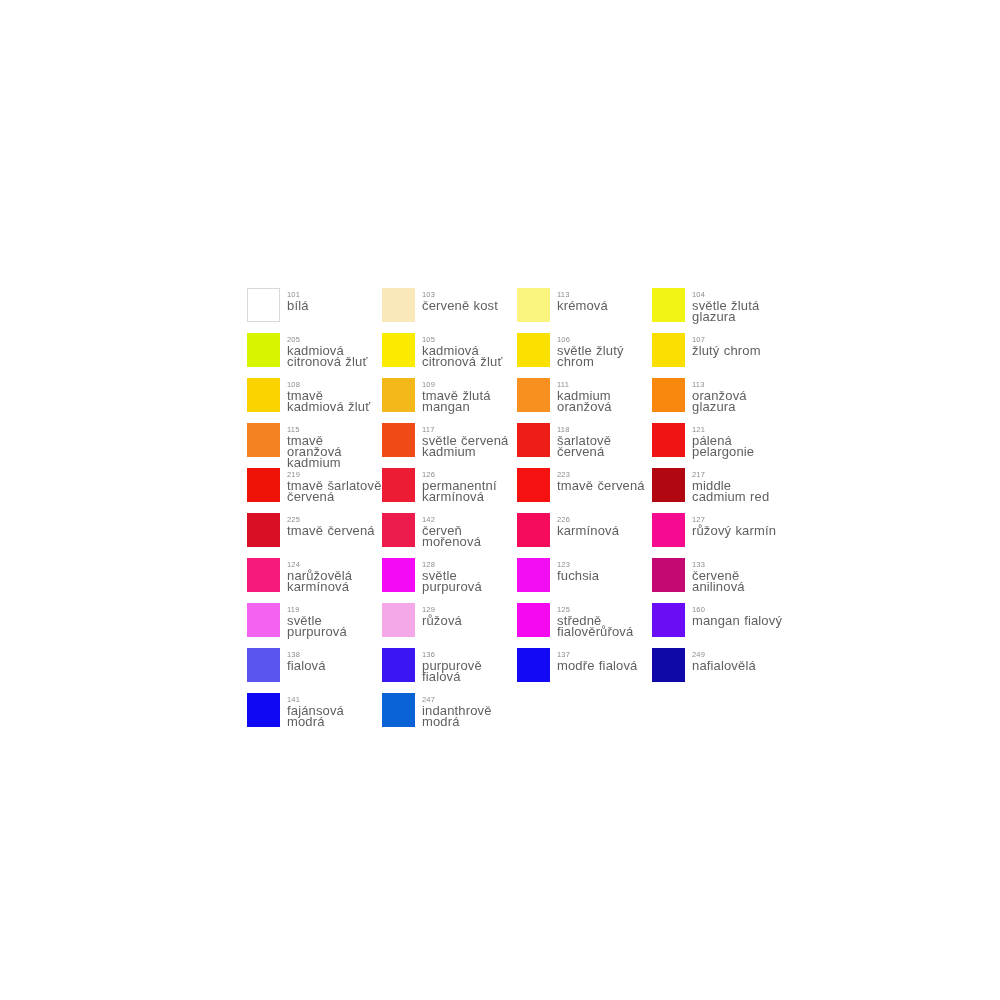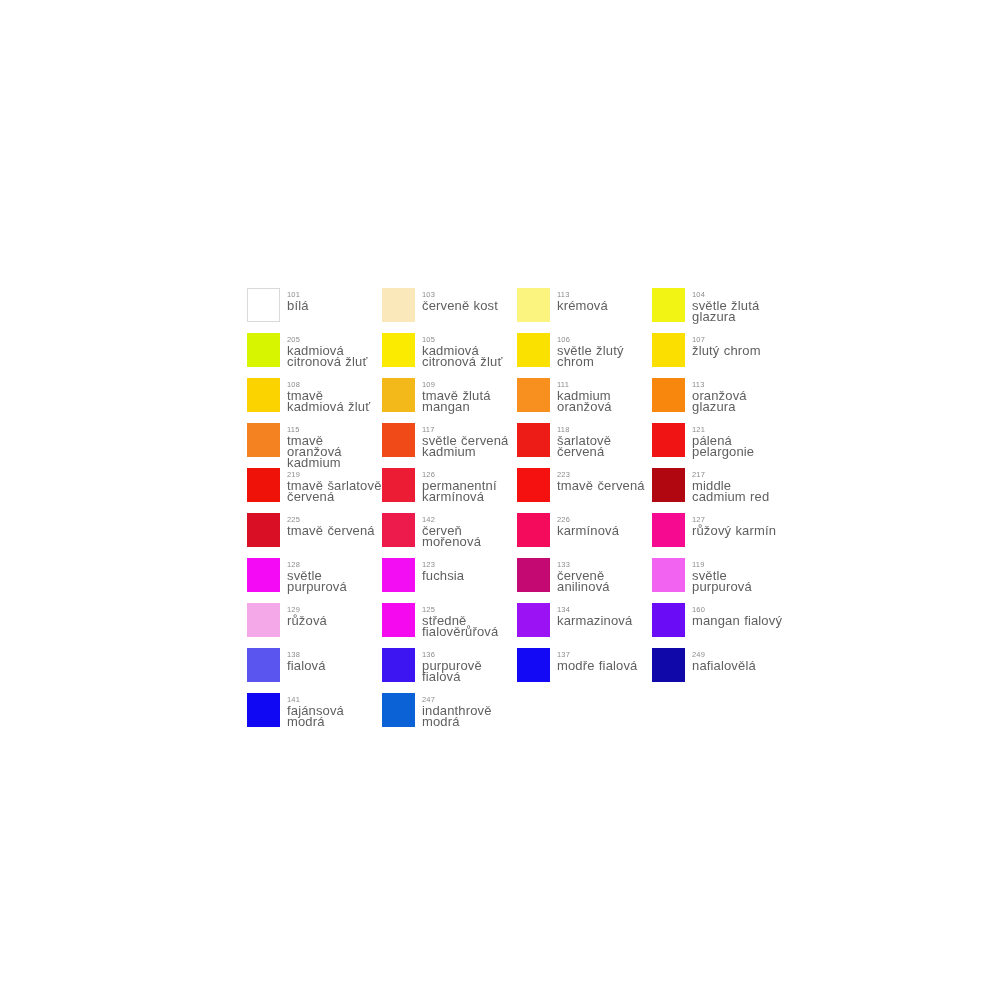--- a/index.html
+++ b/index.html
@@ -248,20 +248,27 @@
         </div>
       </div>
       <div class="swatch-entry">
         <div class="swatch-chip" style="background-color: rgb(246, 10, 144);"></div>
         <div class="swatch-text">
           <span class="swatch-code">127</span>
           <span class="swatch-label">růžový karmín</span>
         </div>
       </div>
       <div class="swatch-entry">
+        <div class="swatch-chip" style="background-color: rgb(245, 26, 124);"></div>
+        <div class="swatch-text">
+          <span class="swatch-code">124</span>
+          <span class="swatch-label">narůžovělá karmínová</span>
+        </div>
+      </div>
+      <div class="swatch-entry">
         <div class="swatch-chip" style="background-color: rgb(244, 10, 244);"></div>
         <div class="swatch-text">
           <span class="swatch-code">128</span>
           <span class="swatch-label">světle purpurová</span>
         </div>
       </div>
       <div class="swatch-entry">
         <div class="swatch-chip" style="background-color: rgb(242, 13, 242);"></div>
         <div class="swatch-text">
           <span class="swatch-code">123</span>
@@ -290,27 +297,20 @@
         </div>
       </div>
       <div class="swatch-entry">
         <div class="swatch-chip" style="background-color: rgb(245, 10, 240);"></div>
         <div class="swatch-text">
           <span class="swatch-code">125</span>
           <span class="swatch-label">středně fialověrůřová</span>
         </div>
       </div>
       <div class="swatch-entry">
-        <div class="swatch-chip" style="background-color: rgb(155, 18, 245);"></div>
-        <div class="swatch-text">
-          <span class="swatch-code">134</span>
-          <span class="swatch-label">karmazinová</span>
-        </div>
-      </div>
-      <div class="swatch-entry">
         <div class="swatch-chip" style="background-color: rgb(106, 12, 245);"></div>
         <div class="swatch-text">
           <span class="swatch-code">160</span>
           <span class="swatch-label">mangan fialový</span>
         </div>
       </div>
       <div class="swatch-entry">
         <div class="swatch-chip" style="background-color: rgb(91, 85, 239);"></div>
         <div class="swatch-text">
           <span class="swatch-code">138</span>

